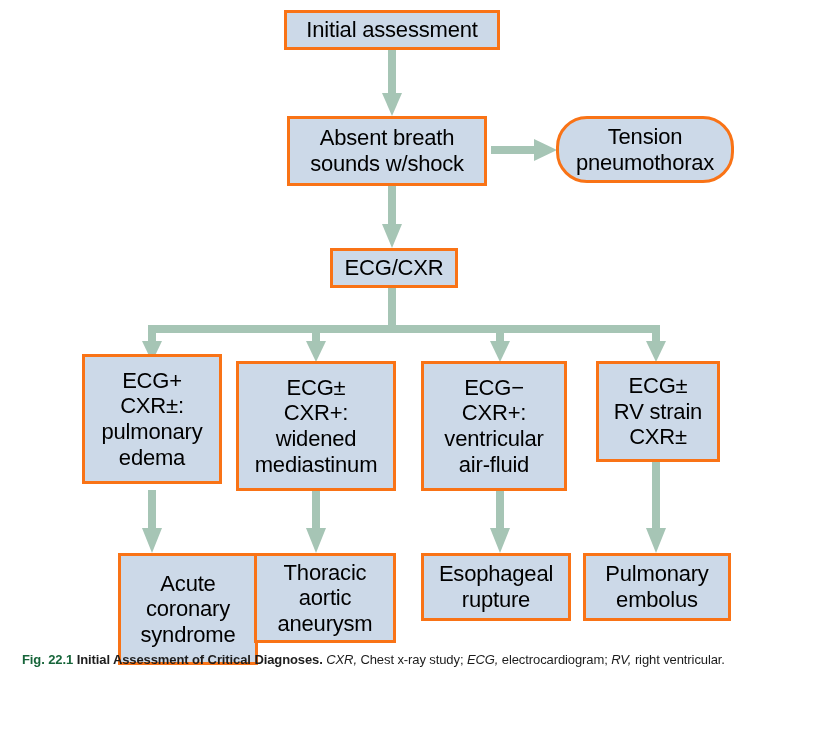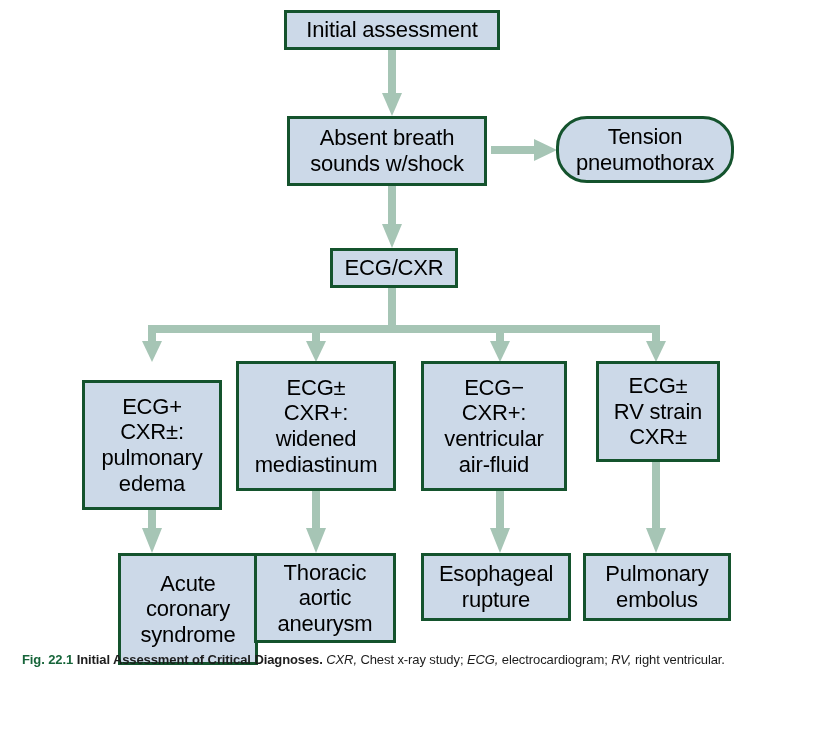--- a/index.html
+++ b/index.html
@@ -20,21 +20,21 @@
     left: 0;
     top: 0;
     width: 819px;
     height: 645px;
   }
 
   .node {
     position: absolute;
     box-sizing: border-box;
     background: #ccd9e8;
-    border: 3px solid #14532d;
+    border: 3px solid #f97316;
     display: flex;
     align-items: center;
     justify-content: center;
     text-align: center;
     color: #000000;
     font-size: 22px;
     line-height: 1.16;
     letter-spacing: -0.2px;
     white-space: pre-line;
     padding: 2px 4px;
@@ -133,21 +133,21 @@
   <div class="node" style="left:284px; top:10px; width:216px; height:40px;">Initial assessment</div>
 
   <div class="node" style="left:287px; top:116px; width:200px; height:70px;">Absent breath
 sounds w/shock</div>
 
   <div class="node" style="left:556px; top:116px; width:178px; height:67px;border-radius:31px;">Tension
 pneumothorax</div>
 
   <div class="node" style="left:330px; top:248px; width:128px; height:40px;">ECG/CXR</div>
 
-  <div class="node" style="left:82px; top:380px; width:140px; height:130px;">ECG+
+  <div class="node" style="left:82px; top:354px; width:140px; height:130px;">ECG+
 CXR±:
 pulmonary
 edema</div>
 
   <div class="node" style="left:236px; top:361px; width:160px; height:130px;">ECG±
 CXR+:
 widened
 mediastinum</div>
 
   <div class="node" style="left:421px; top:361px; width:146px; height:130px;">ECG−

